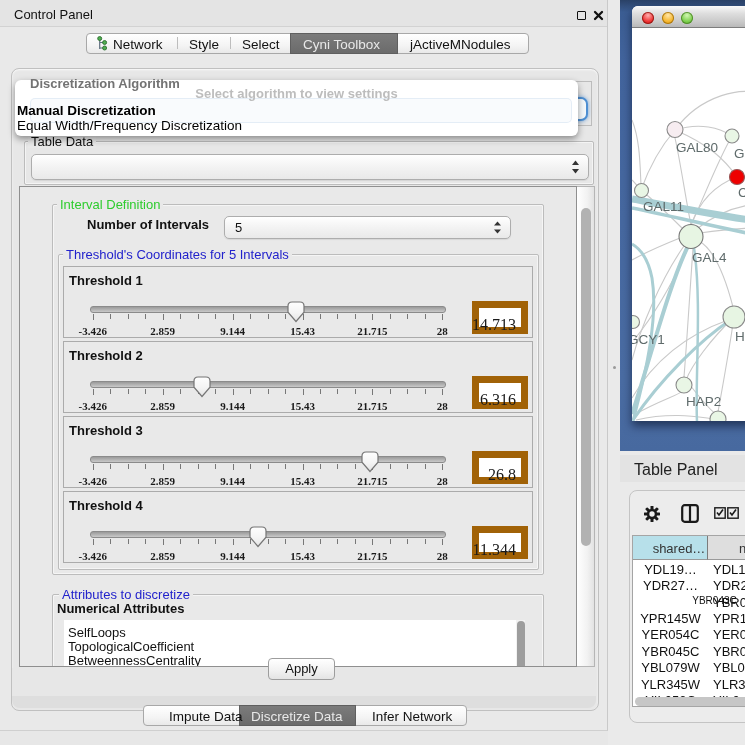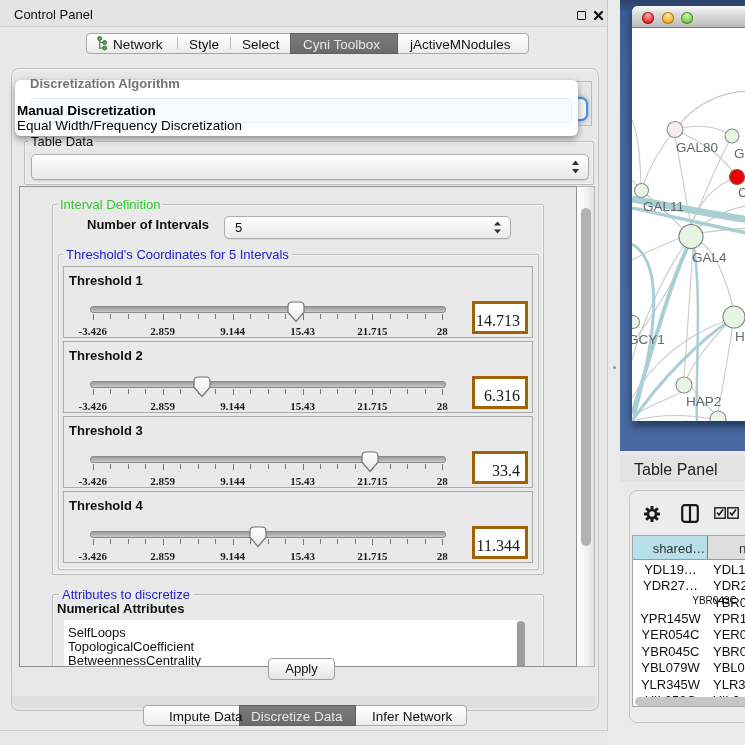--- a/index.html
+++ b/index.html
@@ -6,21 +6,21 @@
 body{font-family:"Liberation Sans",sans-serif;}
 #app{position:relative;width:745px;height:745px;overflow:hidden;background:#e7e7e7;}
 .abs{position:absolute;}
 .fs{border:1px solid #bcbcbc;border-radius:2px;box-shadow:inset 0 0 0 1px rgba(255,255,255,.55);}
 .legend{position:absolute;background:#e9e9e9;padding:0 3px;line-height:13px;font-size:13px;}
 .combo{position:absolute;background:linear-gradient(#ffffff,#f3f3f3 50%,#e9e9e9);border:1px solid #adadad;border-radius:5px;box-shadow:0 1px 1px rgba(0,0,0,.08);}
 .combo .ctext{position:absolute;left:10px;top:3px;font-size:13px;color:#111;}
 .btn{position:absolute;background:linear-gradient(#ffffff,#f2f2f2 55%,#e4e4e4);border:1px solid #9d9d9d;border-radius:4px;font-size:13px;color:#111;text-align:center;}
 .tlabel{font-size:13px;font-weight:bold;color:#111;}
 .ticklab{position:absolute;font-size:11px;font-weight:700;color:#1a1a1a;transform:translateX(-50%);font-family:"Liberation Serif",serif;}
-.vbox{position:absolute;left:408px;top:34px;width:56px;height:33px;background:#fff;border:3px solid #a16207;box-sizing:border-box;}
+.vbox{position:absolute;left:408px;top:34px;width:56px;height:33px;background:#fff;border:7px solid #a16207;box-sizing:border-box;}
 .vbox span{position:absolute;right:5px;top:8px;font-size:16px;color:#1a1a1a;font-family:"Liberation Serif",serif;}
 .tick{position:absolute;width:1px;background:#777;}
 </style>
 </head>
 <body>
 <div id="app">
 
   <div class="abs" id="leftwin" style="left:0;top:0;width:607px;height:730px;background:#e9e9e9;border-right:1px solid #c9c9c9;border-bottom:1px solid #cfcfcf;">
 
     <div class="abs" style="left:0;top:0;width:607px;height:26px;background:#e4e4e4;border-bottom:1px solid #d2d2d2;"></div>
@@ -57,20 +57,21 @@
       </svg>
     </div>
 
     <div class="abs" style="left:556px;top:97px;width:32px;height:24px;background:#f4f8fb;border:2.5px solid #4e8fd2;border-radius:7px;box-shadow:0 0 4px rgba(80,145,215,.8);box-sizing:border-box;"></div>
 
     <div class="abs" style="left:570px;top:81px;width:22px;height:45px;border-top:1px solid #bcbcbc;border-right:1px solid #bcbcbc;border-bottom:1px solid #bcbcbc;box-sizing:border-box;"></div>
 
     <div class="abs" id="popup" style="left:15px;top:80px;width:563px;height:56px;background:#fff;border-radius:6px;box-shadow:0 3px 7px rgba(0,0,0,.4);"></div>
     <div class="abs" style="left:30px;top:76px;font-size:13px;font-weight:bold;color:#737373;">Discretization Algorithm</div>
     <div class="abs" style="left:30px;top:98px;width:540px;height:23px;background:rgba(240,246,251,.42);border:1px solid rgba(185,205,230,.32);border-radius:5px;"></div>
+    <div class="abs" style="left:15px;top:86px;width:563px;text-align:center;font-size:13px;font-weight:bold;color:#bdbdbd;">Select algorithm to view settings</div>
     <div class="abs" style="left:17px;top:103px;font-size:13.5px;font-weight:bold;color:#000;">Manual Discretization</div>
     <div class="abs" style="left:17px;top:118px;font-size:13.5px;color:#000;">Equal Width/Frequency Discretization</div>
 
     <div class="abs" id="scrollpane" style="left:19px;top:186px;width:558px;height:481px;background:#e9e9e9;border:1px solid #8f8f8f;box-sizing:border-box;overflow:hidden;">
 
       <div class="abs fs" style="left:32px;top:17px;width:490px;height:369px;"></div>
       <div class="legend" style="left:37px;top:11px;color:#2ecc2e;">Interval Definition</div>
 
       <div class="abs tlabel" style="left:67px;top:30px;">Number of Intervals</div>
       <div class="combo" style="left:204px;top:29px;width:285px;height:21px;">
@@ -206,21 +207,21 @@
             <defs>
               <linearGradient id="thg229" x1="0" y1="0" x2="0" y2="1">
                 <stop offset="0" stop-color="#fefefe"></stop>
                 <stop offset="0.55" stop-color="#f4f4f4"></stop>
                 <stop offset="1" stop-color="#e4e4e4"></stop>
               </linearGradient>
             </defs>
             <path d="M5 1 L13 1 Q17 1 17 5 L17 11.2 L9 20.5 L1 11.2 L1 5 Q1 1 5 1 Z" fill="url(#thg229)" stroke="#757575" stroke-width="1.2"></path>
           </svg>
         <div class="vbox">
-            <span>33.4</span>
+            <span>26.8</span>
           </div>
       </div>
       <div class="abs" style="left:43px;top:304px;width:470px;height:72px;background:#e9e9e9;border:1px solid #ababab;box-sizing:border-box;">
         <div class="abs tlabel" style="left:5px;top:6px;">Threshold 4</div>
         <div class="abs" style="left:26px;top:38.5px;width:354px;height:5px;background:linear-gradient(#9a9a9a,#c9c9c9);border:1px solid #8b8b8b;border-radius:3px;"></div>
         <div class="tick" style="left:28.8px;top:47px;height:6px;"></div>
           <div class="tick" style="left:46.3px;top:47px;height:5px;"></div>
           <div class="tick" style="left:63.8px;top:47px;height:5px;"></div>
           <div class="tick" style="left:81.2px;top:47px;height:5px;"></div>
           <div class="tick" style="left:98.7px;top:47px;height:6px;"></div>

